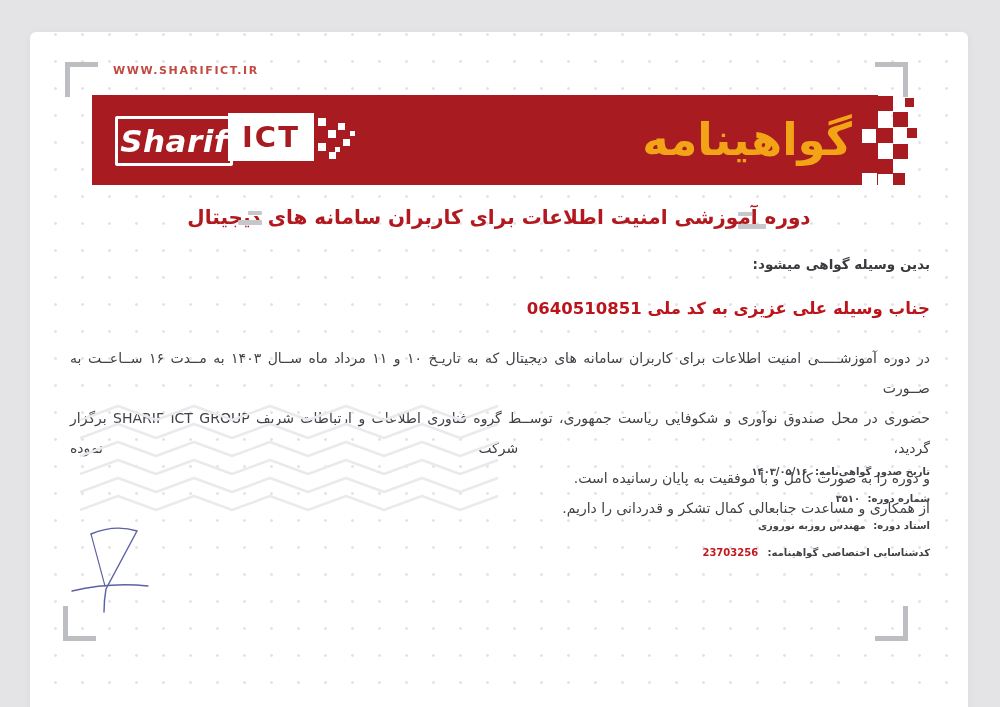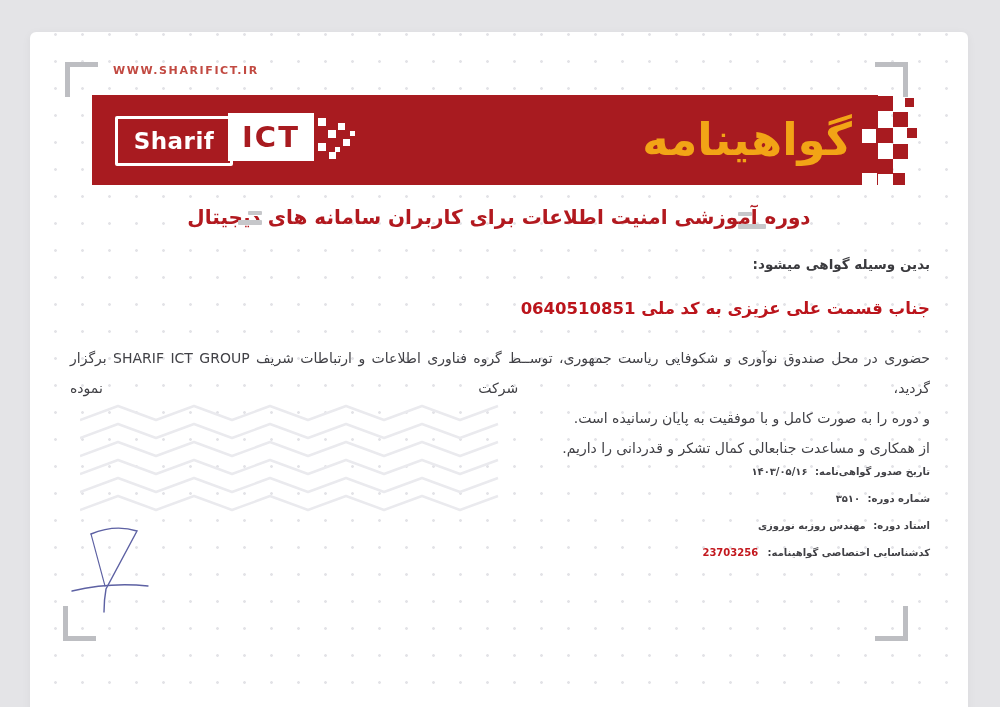--- a/index.html
+++ b/index.html
@@ -30,21 +30,21 @@
   
   .banner{
     position:absolute;left:62px;top:63px;width:786px;height:90px;
     background:#a81b20;
   }
   .logo-box{
     position:absolute;left:23px;top:21px;width:112px;height:44px;
     border:3px solid #ffffff;border-radius:2px;
     display:flex;align-items:center;justify-content:center;
   }
-  .logo-sharif{color:#ffffff;font-size:23px;font-weight:600;letter-spacing:0.5px;}
+  .logo-sharif{color:#ffffff;font-size:31px;font-weight:600;letter-spacing:0.5px;font-style:italic;}
   .logo-ict-box{
     position:absolute;left:136px;top:18px;width:86px;height:48px;
     background:#ffffff;display:flex;align-items:center;justify-content:center;
   }
   .logo-ict{color:#a81b20;font-size:29px;font-weight:800;letter-spacing:2px;}
   .cert-word{
     position:absolute;right:26px;top:50%;transform:translateY(-52%);
     color:#f2a416;font-size:45px;font-weight:700;letter-spacing:1px;
     line-height:1;
   }
@@ -160,26 +160,27 @@
     <span>
       <i class="dash" style="left:708px;top:180px;width:14px;height:4px;"></i>
       <i class="dash" style="left:708px;top:192px;width:28px;height:5px;"></i>
     </span>
 
     
     <div class="intro rtl">بدین وسیله گواهی میشود:</div>
 
     
     <div class="recipient rtl">
-      <span>جناب قسمت علی عزیزی به کد ملی</span>
+      <span>جناب وسیله علی عزیزی به کد ملی</span>
       <span class="code">0640510851</span>
     </div>
 
     
     <div class="paragraph rtl">
+      <div class="just">در دوره آموزشـــــی امنیت اطلاعات برای کاربران سامانه های دیجیتال که به تاریـخ ۱۰ و ۱۱ مرداد ماه ســال ۱۴۰۳ به مــدت ۱۶ ســاعــت به صــورت</div>
       <div class="just">حضوری در محل صندوق نوآوری و شکوفایی ریاست جمهوری، توســط گروه فناوری اطلاعات و ارتباطات شریف SHARIF ICT GROUP برگزار گردید، شرکت نموده</div>
       <div class="right">و دوره را به صورت کامل و با موفقیت به پایان رسانیده است.</div>
       <div class="right">از همکاری و مساعدت جنابعالی کمال تشکر و قدردانی را داریم.</div>
     </div>
 
     
     <div class="details rtl">
       <div>
         <span>تاریخ صدور گواهی‌نامه:</span>
         <span class="value">۱۴۰۳/۰۵/۱۶</span>

